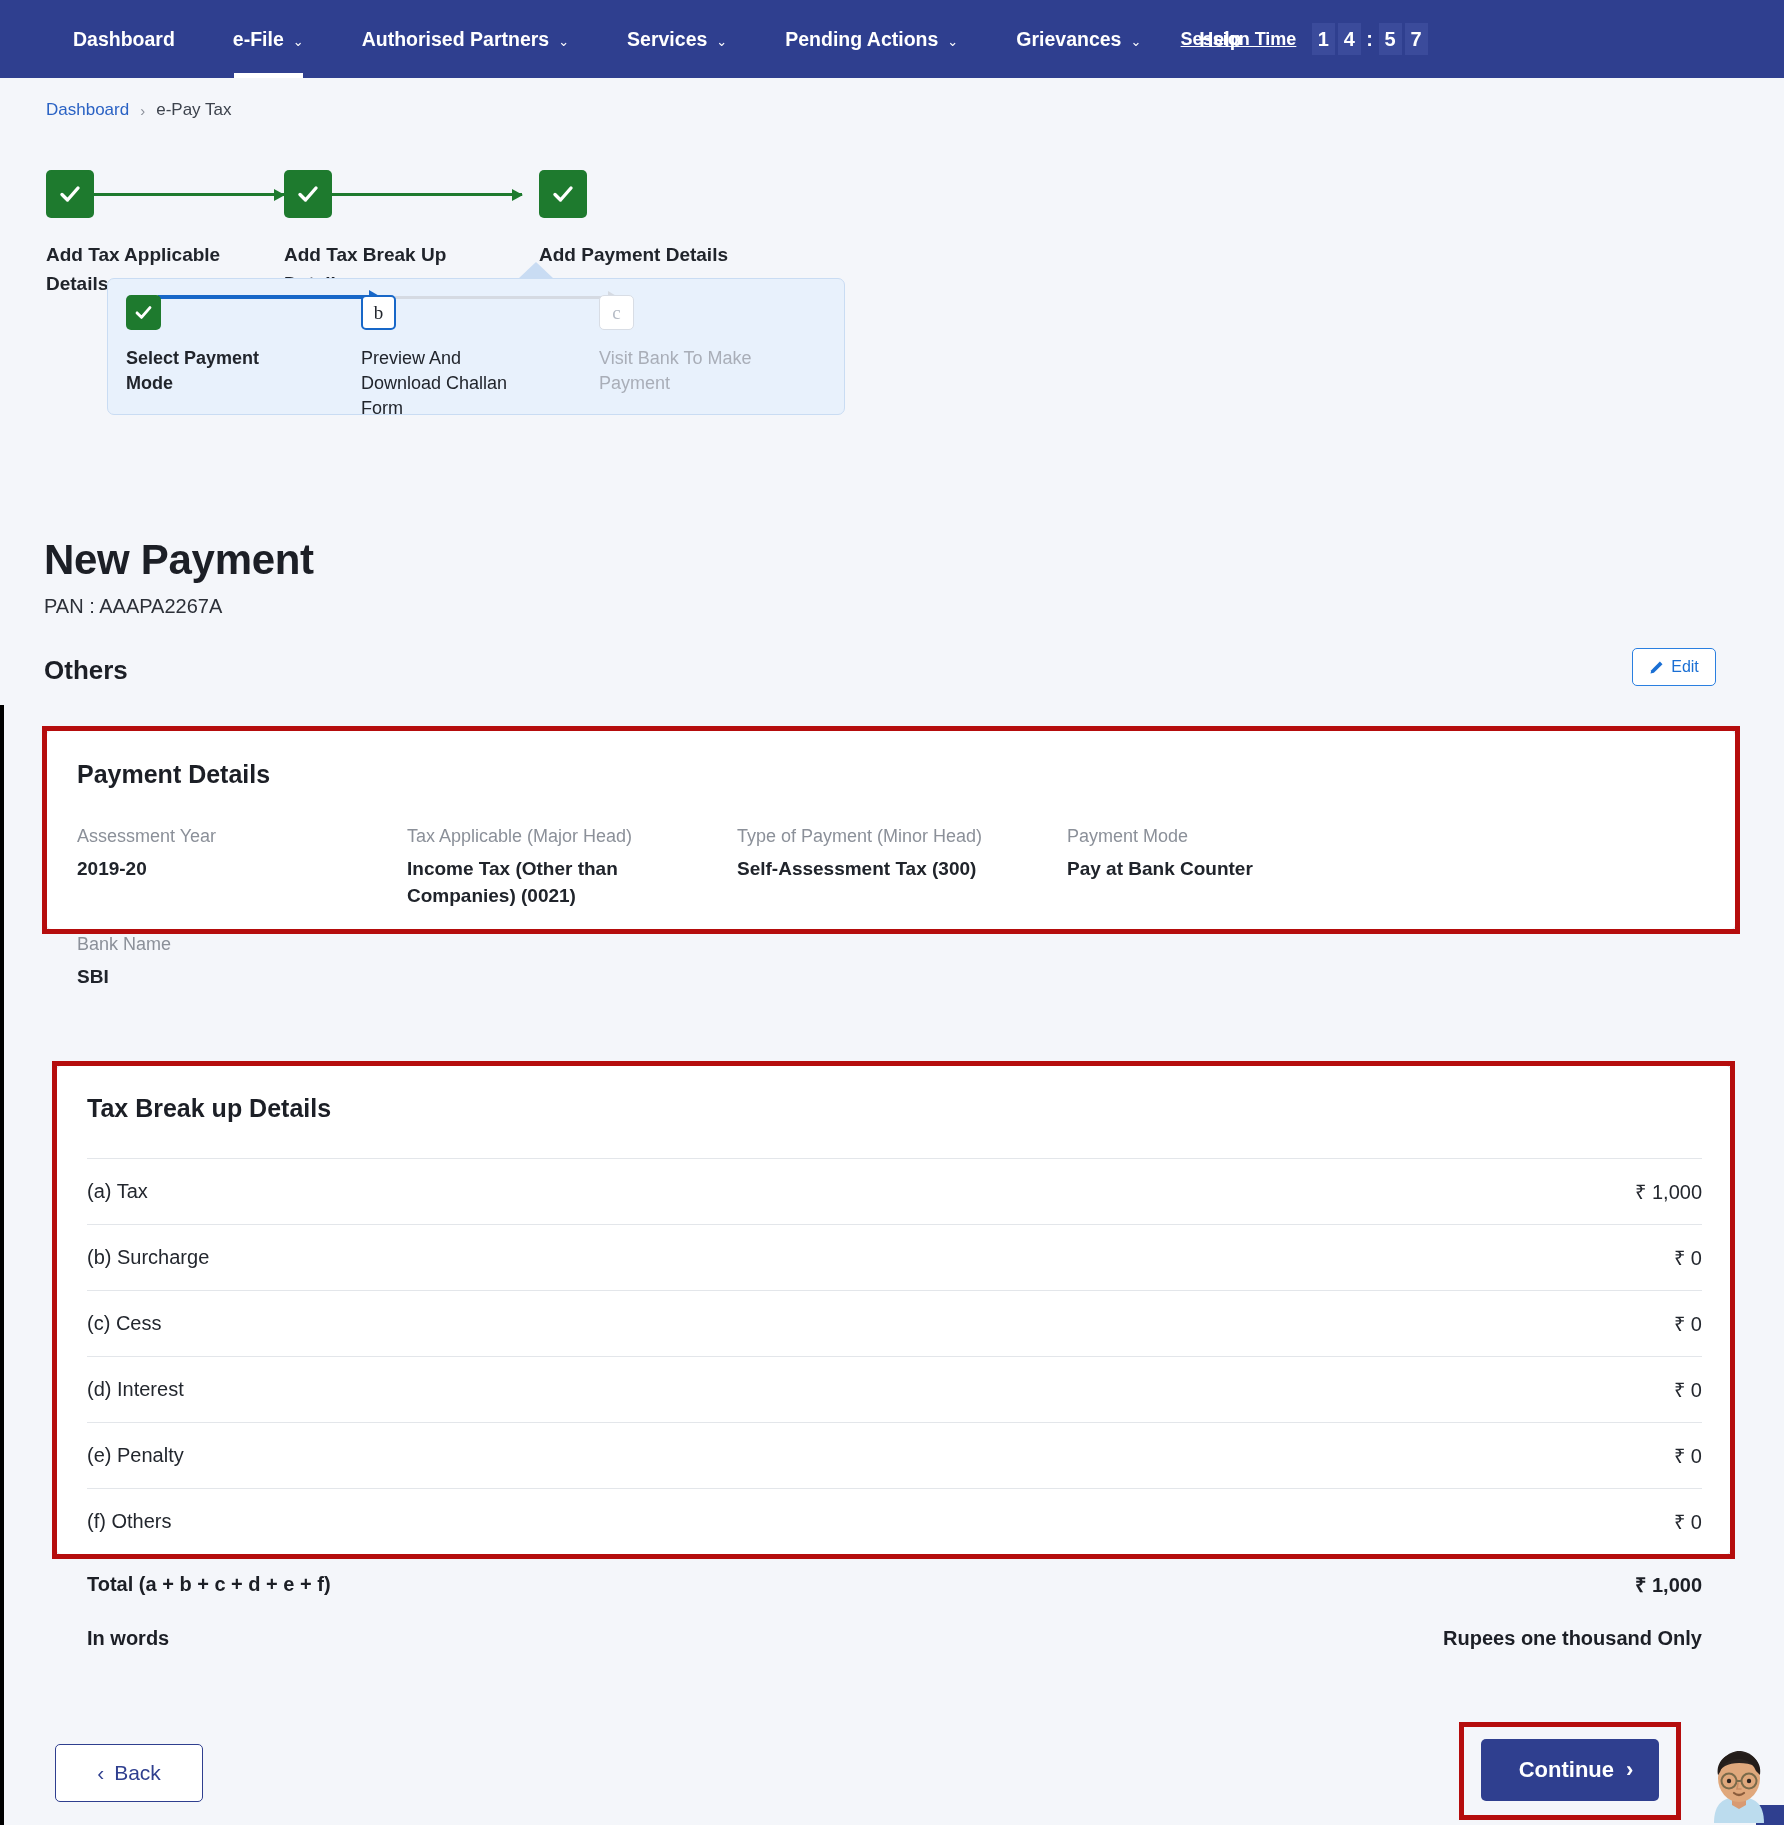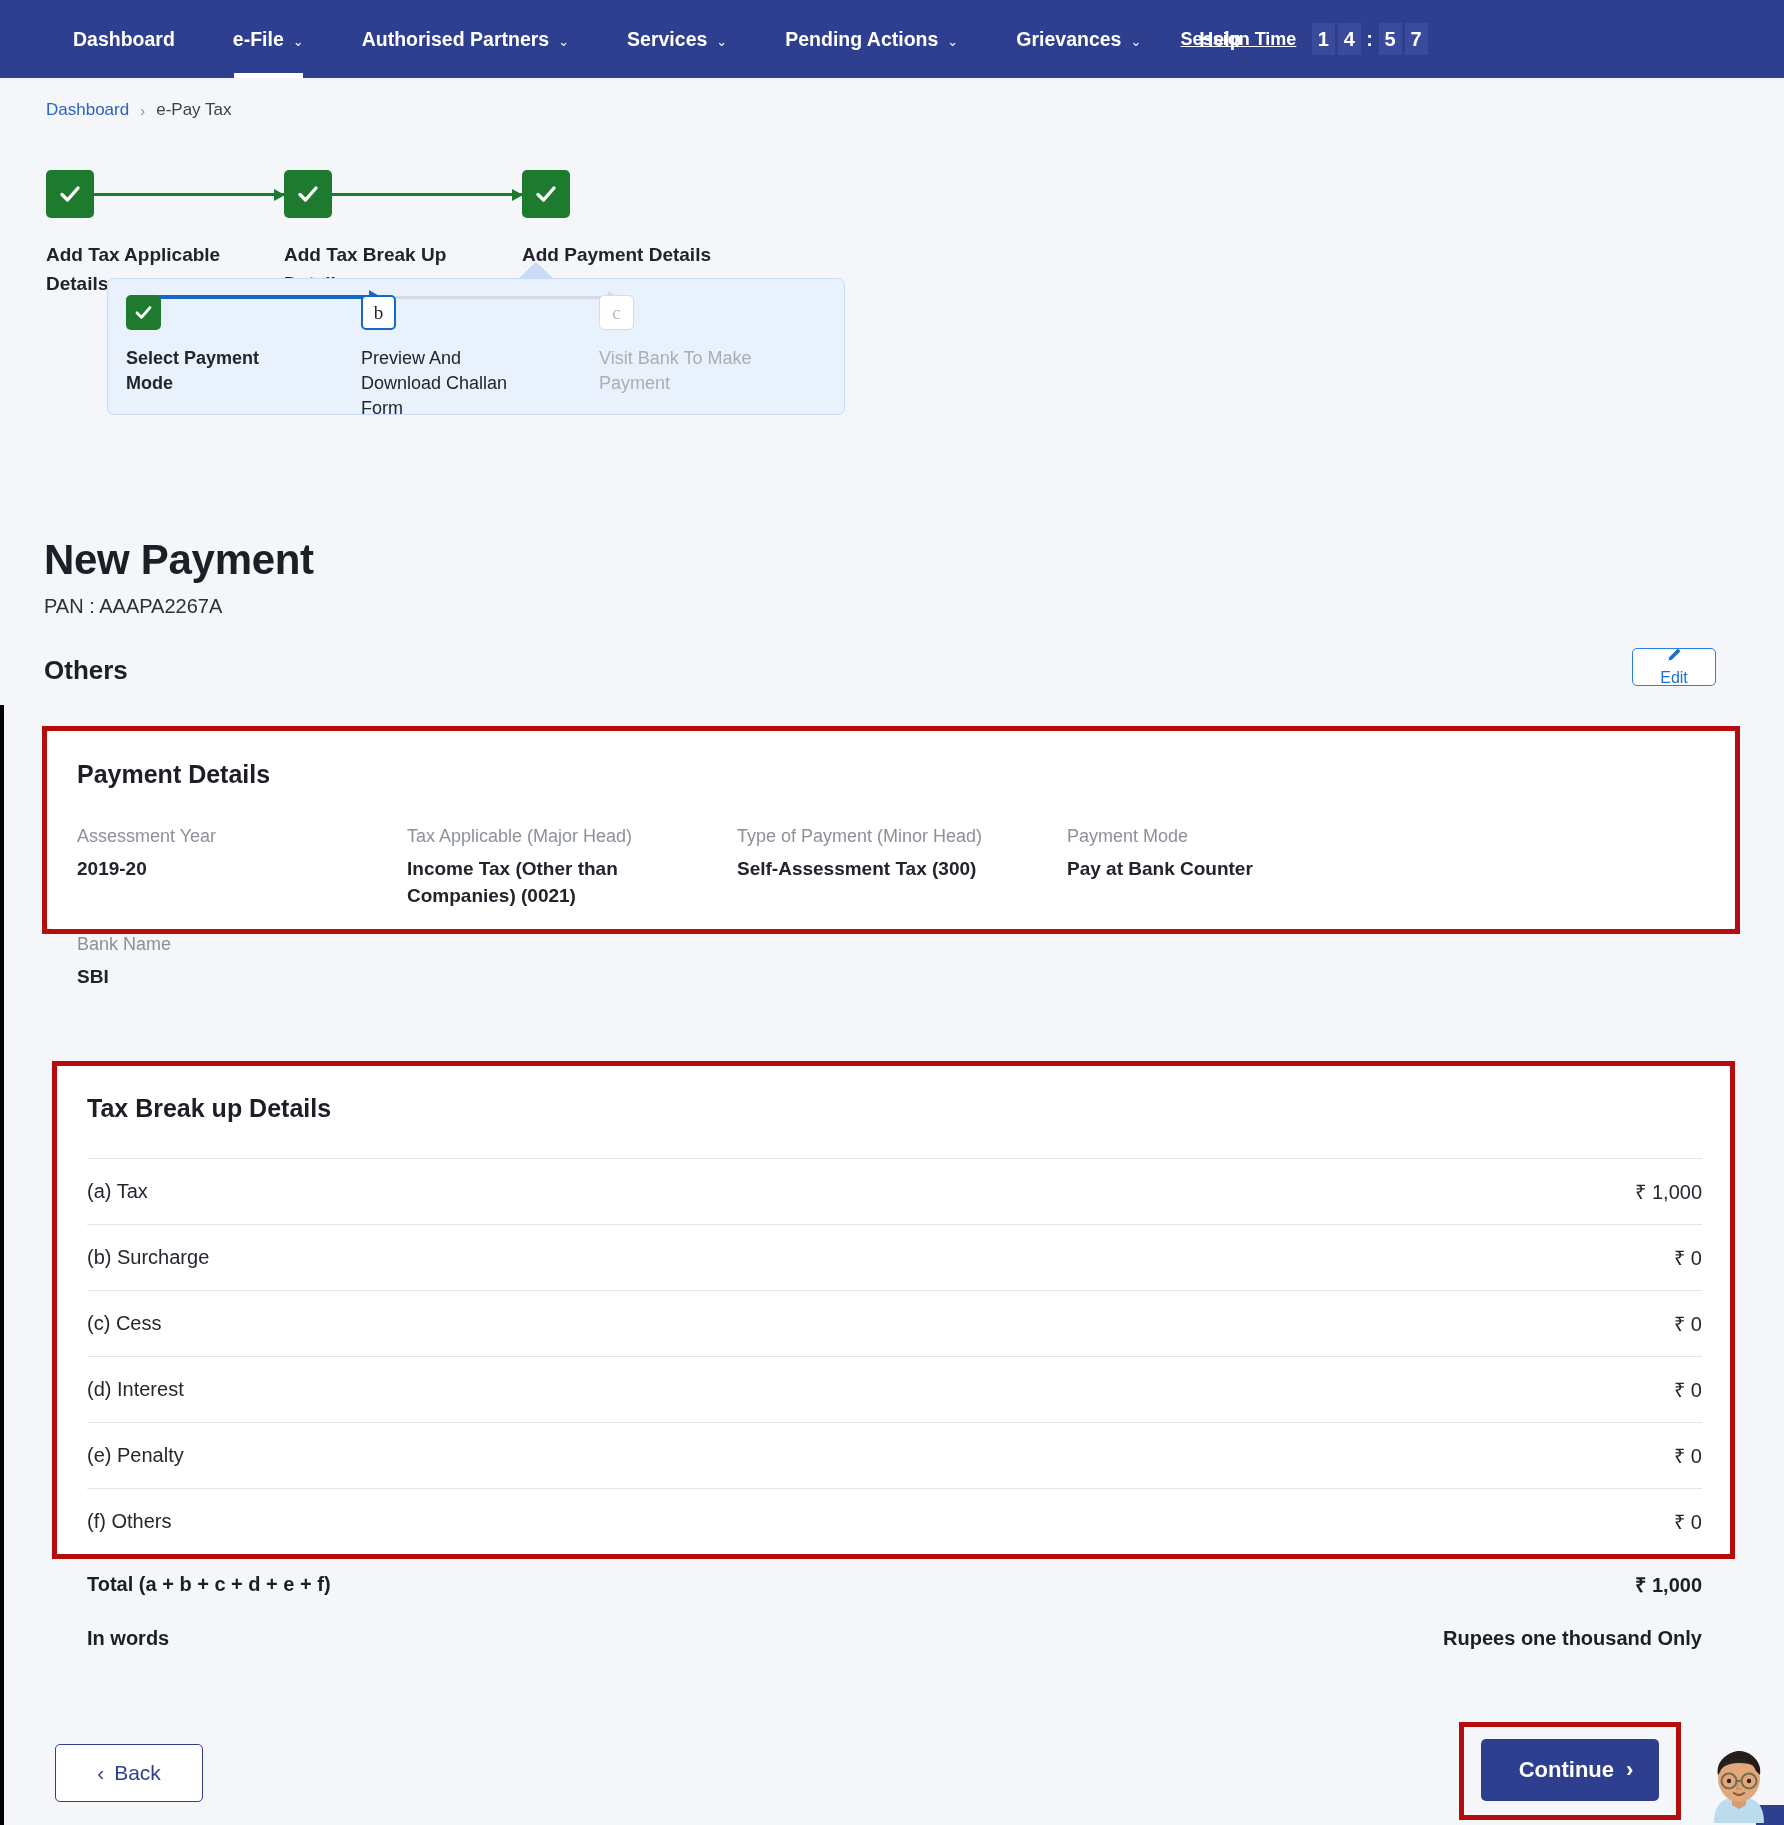--- a/index.html
+++ b/index.html
@@ -195,21 +195,20 @@
     position: absolute; right: 68px; top: 648px;
     width: 84px; height: 38px;
     border: 1px solid #2a7fe0;
     border-radius: 5px;
     background: #ffffff;
     color: #1a6fd4;
     font-size: 16px;
     display: flex; align-items: center; justify-content: center;
     gap: 7px;
     cursor: pointer;
-    flex-direction: column;
   }
   .edit-btn svg { display:block; }
 
   
   .left-edge {
     position: absolute; left: 0; top: 705px;
     width: 4px; height: 1120px;
     background: #000000;
   }
 
@@ -364,21 +363,21 @@
 
   <div class="step" style="left:238px;">
     <div class="step-box">
       <svg width="26" height="26" viewBox="0 0 26 26">
           <path d="M5 13.5 L10.5 19 L21 7" stroke="#ffffff" stroke-width="3.4" fill="none" stroke-linecap="round" stroke-linejoin="round"></path>
         </svg>
     </div>
     <div class="step-label">Add Tax Break Up Details</div>
   </div>
 
-  <div class="step" style="left:476px;">
+  <div class="step" style="left:493px;">
     <div class="step-box">
       <svg width="26" height="26" viewBox="0 0 26 26">
           <path d="M5 13.5 L10.5 19 L21 7" stroke="#ffffff" stroke-width="3.4" fill="none" stroke-linecap="round" stroke-linejoin="round"></path>
         </svg>
     </div>
     <div class="step-label">Add Payment Details</div>
   </div>
 </div>
 
 <div class="subpanel-arrow"></div>

